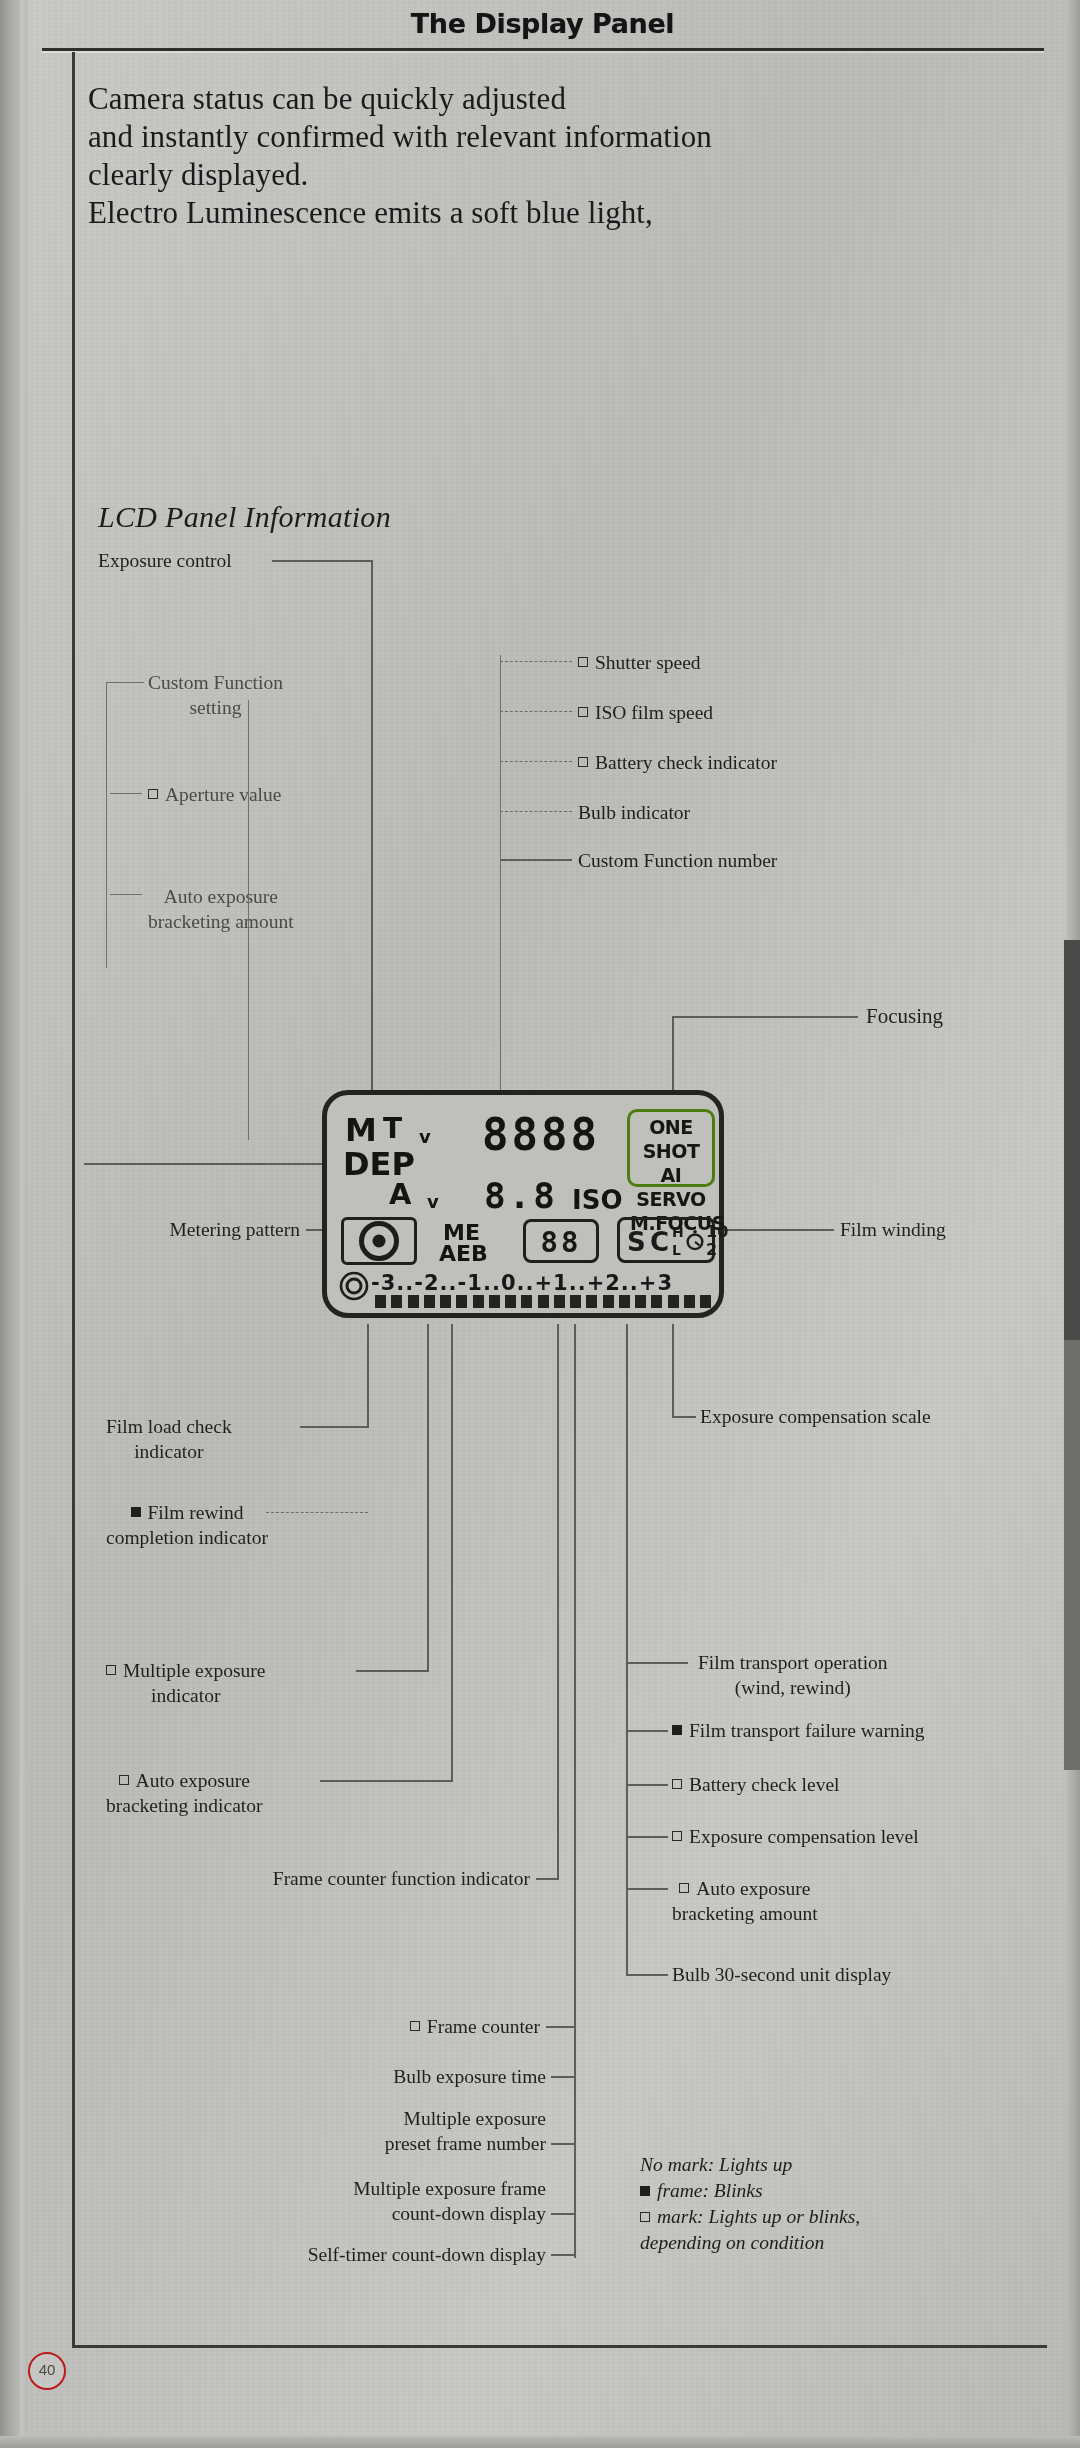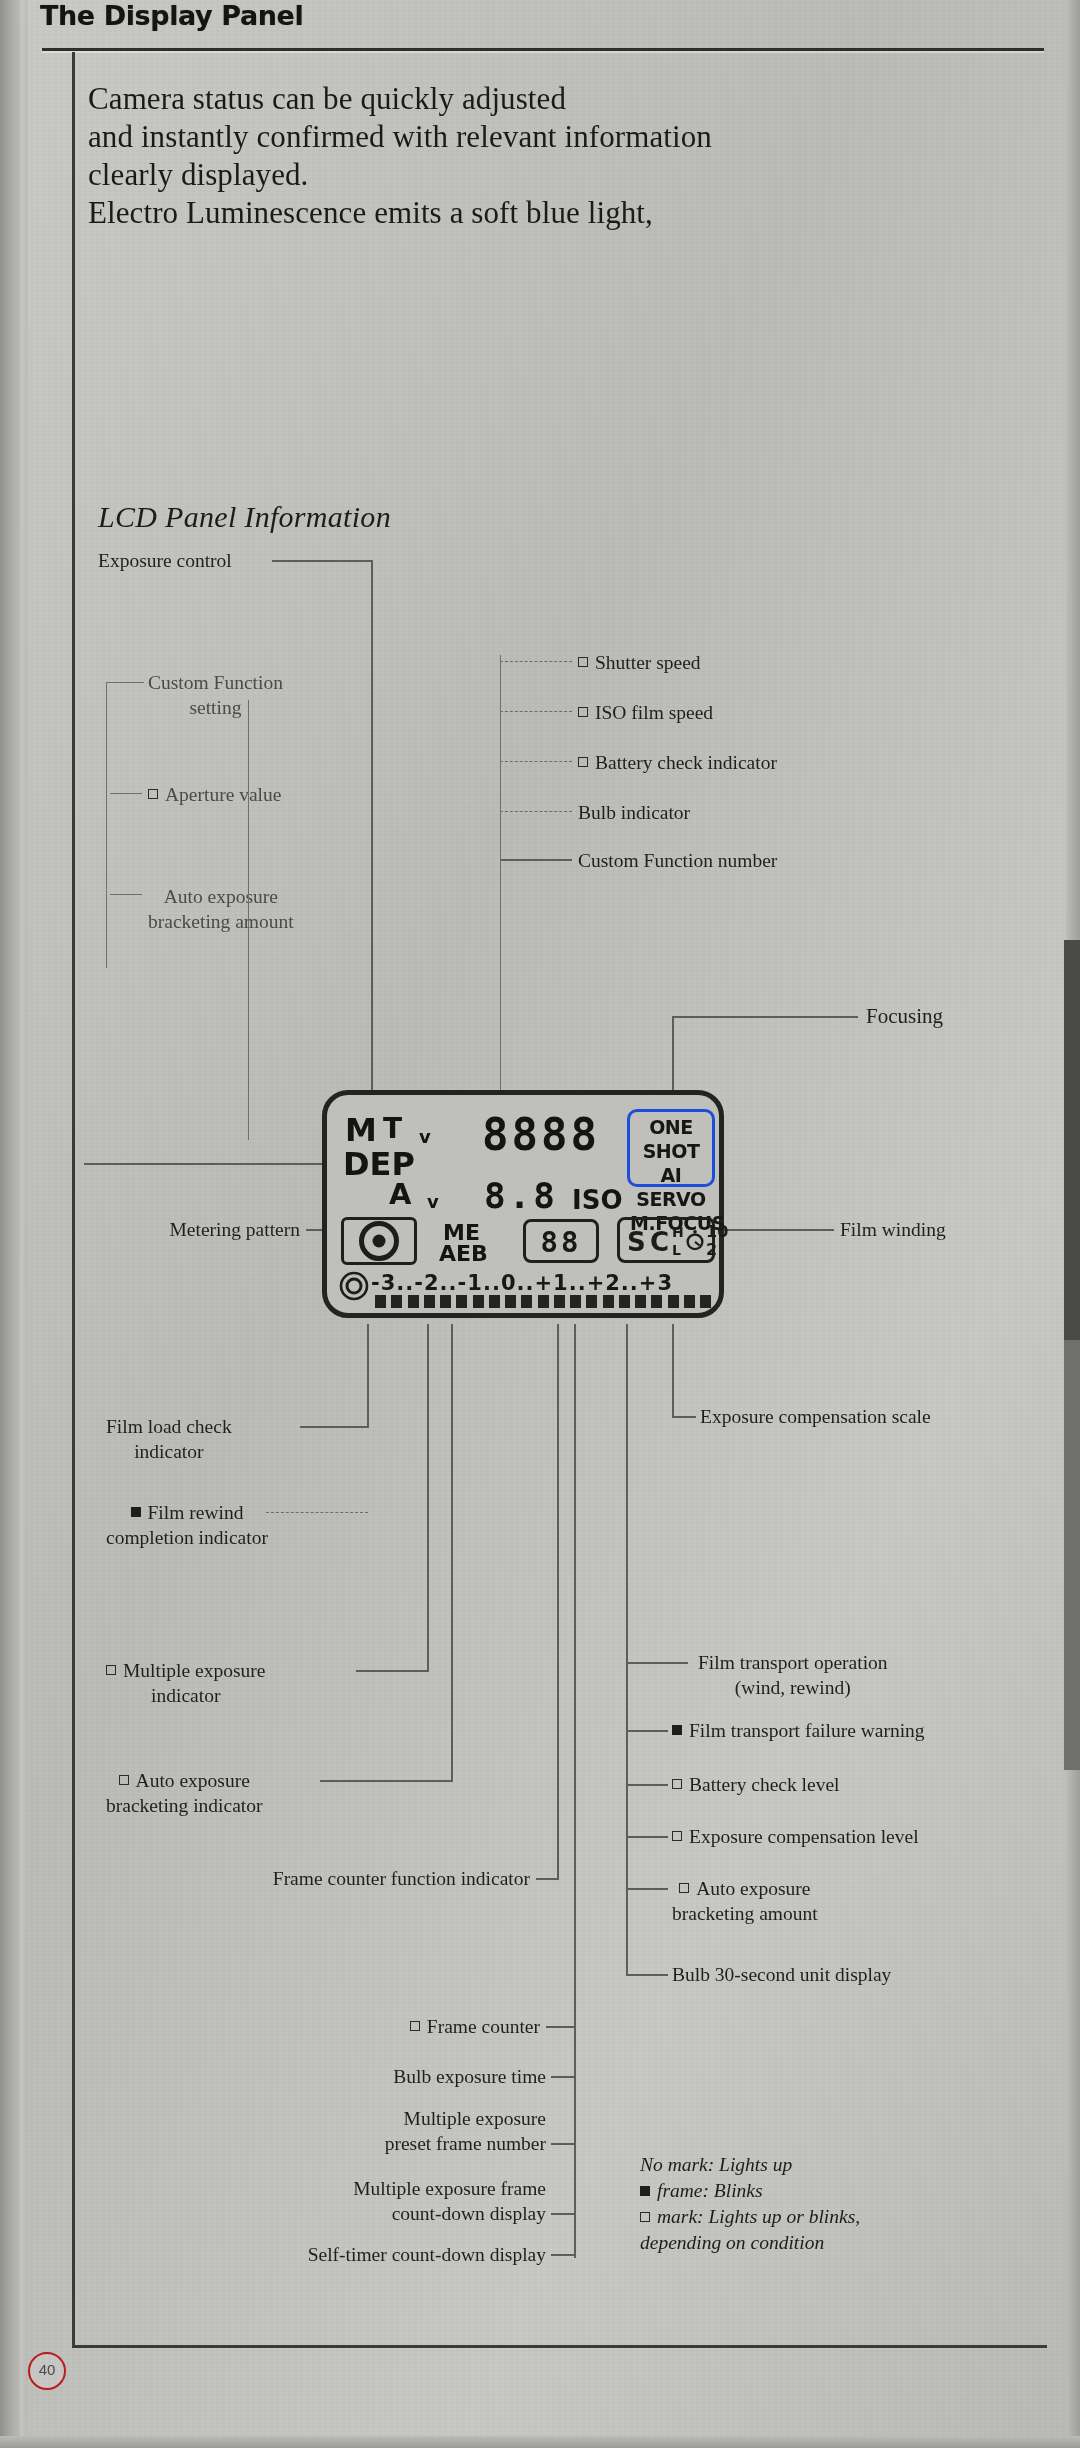--- a/index.html
+++ b/index.html
@@ -68,23 +68,24 @@
     top: 1340px;
     width: 16px;
     height: 430px;
     background: #6f6f6c;
   }
 
   
   #title-bar {
     position: absolute;
     left: 40px;
-    top: 0;
+    top: 8px;
     width: 1005px;
     height: 36px;
+    text-align: center;
   }
   #page-title {
     font-family: "DejaVu Sans", "Liberation Sans", sans-serif;
     font-weight: bold;
     font-size: 27px;
     letter-spacing: -0.4px;
     color: #141414;
     line-height: 32px;
     white-space: nowrap;
     text-shadow: 0 0 1px rgba(0,0,0,.35);
@@ -207,21 +208,21 @@
   #lcd-main { left: 155px; top: 14px; font-size: 44px; }
   
   #lcd-ap   { left: 157px; top: 80px; font-size: 36px; }
   #lcd-iso  { left: 245px; top: 90px; font-size: 26px; }
 
   
   #lcd-af {
     position: absolute;
     left: 300px; top: 14px;
     width: 88px; height: 78px;
-    border: 3px solid #1d4ed8;
+    border: 3px solid #4d7c0f;
     border-radius: 10px;
     box-sizing: border-box;
     padding-top: 3px;
     text-align: center;
     line-height: 24px;
     font-size: 19px;
     font-weight: bold;
     color: #161614;
     letter-spacing: -0.5px;
   }

